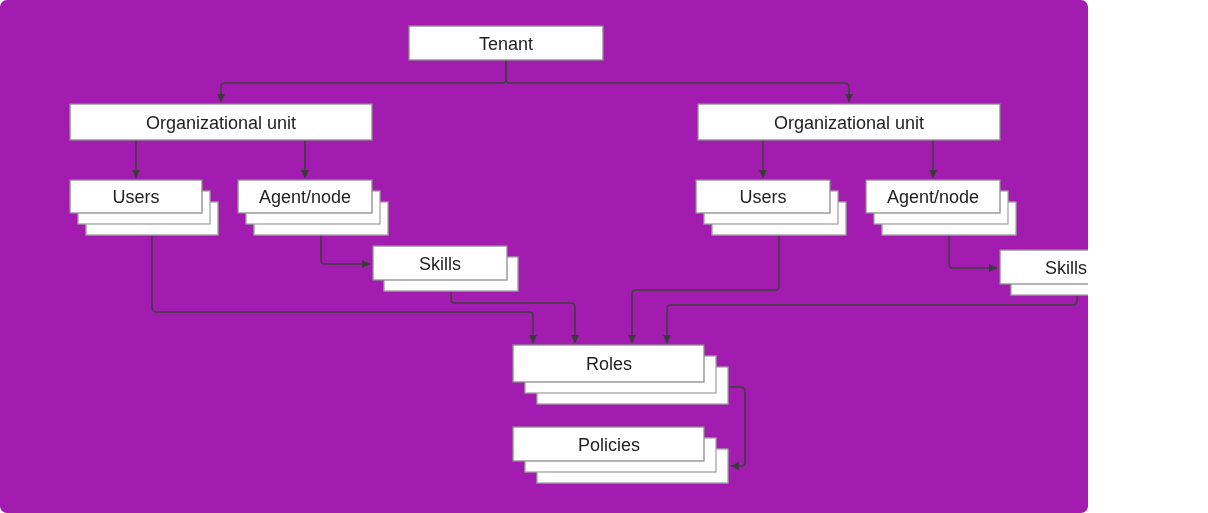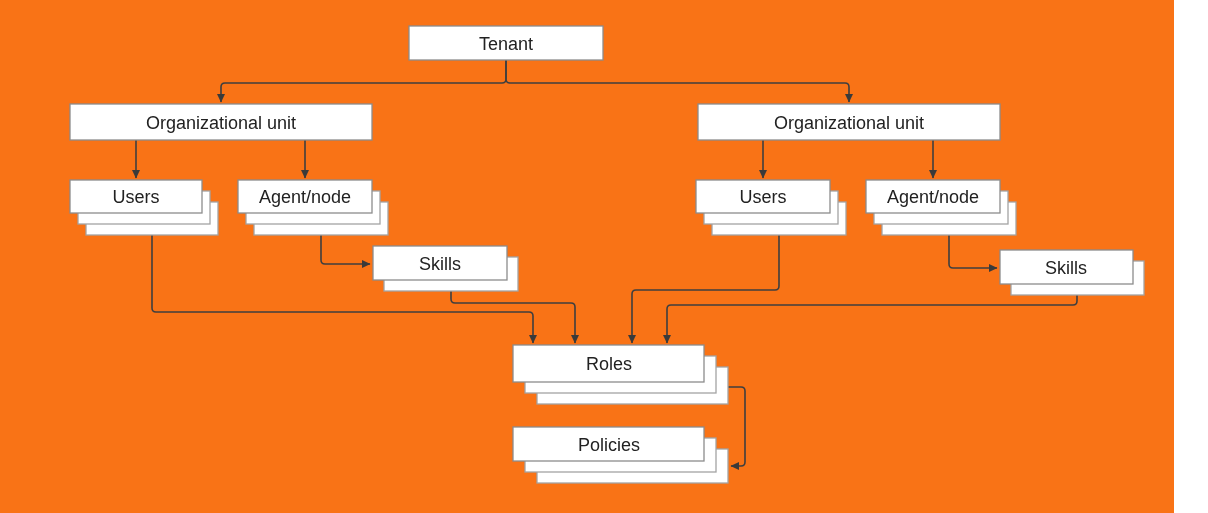--- a/index.html
+++ b/index.html
@@ -3,24 +3,25 @@
 <meta charset="utf-8">
 <style>
   html, body {
     margin: 0;
     padding: 0;
     background: #ffffff;
     font-family: "Liberation Sans", "DejaVu Sans", sans-serif;
   }
   .stage {
     position: relative;
-    width: 1174px;
+    width: 1088px;
     height: 513px;
-    background: #f97316;
+    background: #a21caf;
     overflow: hidden;
+    border-radius: 7px;
   }
   svg { display: block; }
   .node-box {
     fill: #ffffff;
     stroke: #8c8c8c;
     stroke-width: 1.3;
   }
   .node-shadow {
     fill: #ffffff;
     stroke: #a3a3a3;

